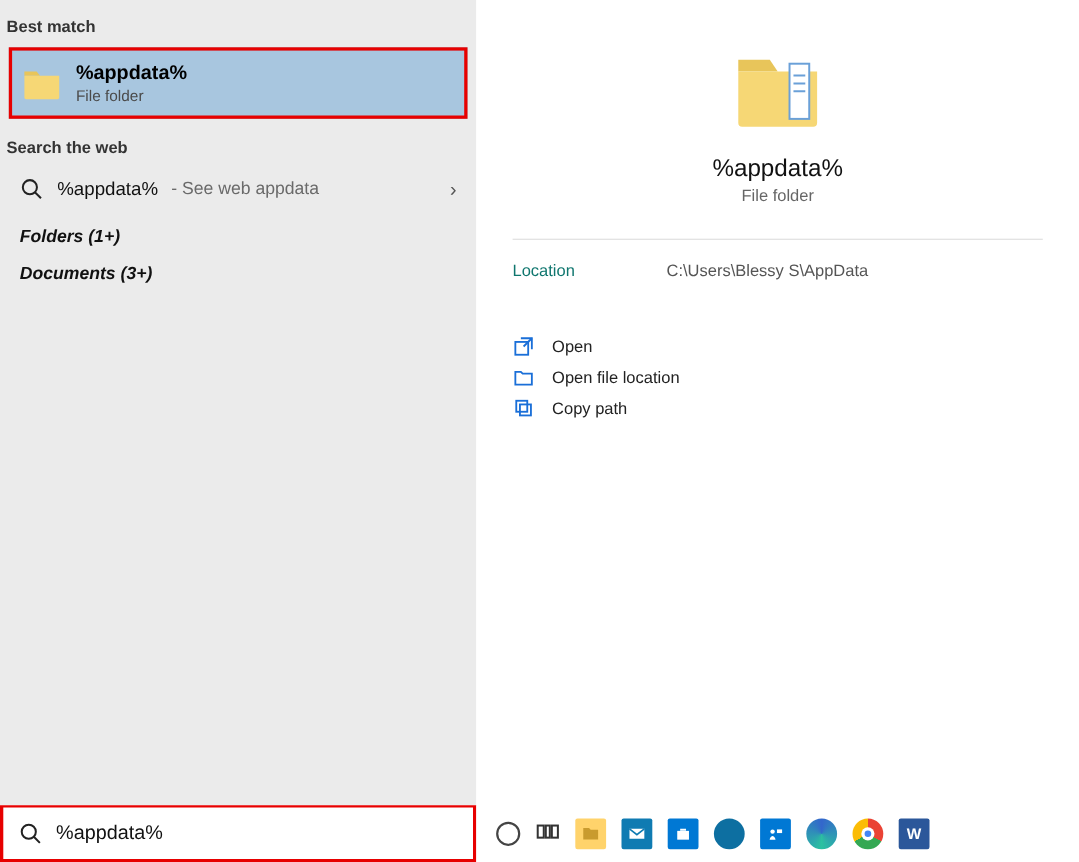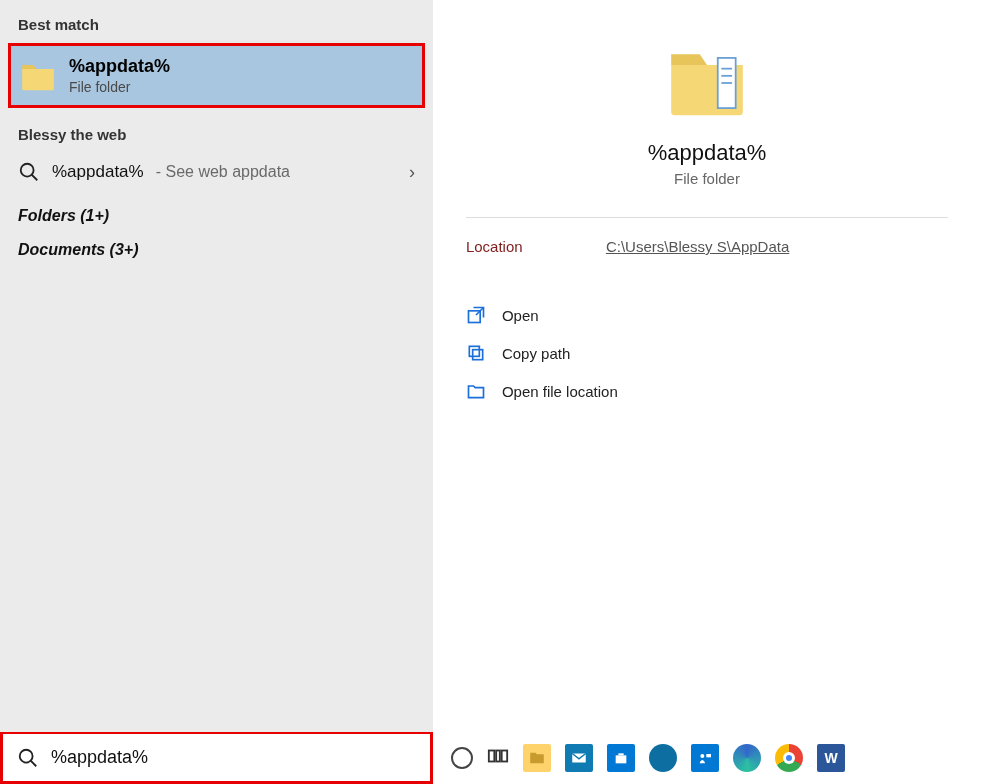--- a/index.html
+++ b/index.html
@@ -2,21 +2,21 @@
 <html><head>
 <meta charset="utf-8">
 <style>
   * { box-sizing: border-box; margin: 0; padding: 0; font-family: "Segoe UI", Arial, sans-serif; }
   html, body { width: 981px; height: 784px; overflow: hidden; background: #fff; }
 
   .container { display: flex; width: 981px; height: 732px; }
   .left-pane { width: 433px; background: #ebebeb; display: flex; flex-direction: column; padding-top: 8px; }
   .right-pane { flex: 1; background: #fff; display: flex; flex-direction: column; align-items: center; }
 
-  .section-label { font-size: 15px; color: #333; padding: 8px 18px 10px 18px; font-weight: 600; }
+  .section-label { font-size: 15px; color: #333; padding: 8px 18px 10px 6px; font-weight: 600; }
 
   .best-match-item {
     display: flex; align-items: center; margin: 0 8px 10px 8px;
     background: #a8c6df; border: 3px solid #e70000; padding: 10px 8px;
     gap: 12px;
   }
   .folder-icon-box { width: 38px; height: 38px; display:flex; align-items:center; justify-content:center; }
   .bm-text { display: flex; flex-direction: column; }
   .bm-title { font-size: 18px; font-weight: 600; color: #000; }
   .bm-sub { font-size: 14px; color: #4a4a4a; margin-top: 2px; }
@@ -30,24 +30,24 @@
   .cat-row { font-size: 16px; color:#111; padding: 8px 18px; font-weight:600;font-style:italic; }
 
   
   .preview-top { padding-top: 40px; display:flex; flex-direction:column; align-items:center; }
   .big-folder { width: 86px; height: 86px; }
   .preview-title { font-size: 22px; color:#111; margin-top: 14px; }
   .preview-sub { font-size: 15px; color:#666; margin-top: 4px; }
   .preview-divider { width: 88%; height:1px; background:#ddd; margin-top: 30px; }
 
   .meta-row { display:flex; align-items:center; width:88%; margin-top: 20px; font-size:15px; }
-  .meta-label { color:#7f1d1d; width: 140px; }
-  .meta-link { color:#555; text-decoration: underline; }
-
-  .actions { width:88%; margin-top: 50px; display:flex; flex-direction:column; gap: 18px; }
+  .meta-label { color:#0f766e; width: 140px; }
+  .meta-link { color:#555; }
+
+  .actions { width:88%; margin-top: 50px; display:flex; flex-direction:column; gap: 8px; }
   .action-row { display:flex; align-items:center; gap: 16px; font-size:15px; color:#222; }
   .action-icon { width: 20px; height: 20px; color:#1a6fd8; flex-shrink:0; }
 
   
   .bottom-area { height: 52px; width: 981px; display:flex; }
   .search-box {
     width: 433px; border: 3px solid #e70000; border-top-width:2px;
     display:flex; align-items:center; padding: 0 14px; gap: 12px;
     background:#fff;
   }
@@ -87,21 +87,21 @@
             <path class="folder-tab" d="M4 10h14l4 5H4z"></path>
             <path class="folder-svg" d="M4 15h40v25a2 2 0 0 1-2 2H6a2 2 0 0 1-2-2z"></path>
           </svg>
       </div>
       <div class="bm-text">
         <div class="bm-title">%appdata%</div>
         <div class="bm-sub">File folder</div>
       </div>
     </div>
 
-    <div class="section-label">Blessy the web</div>
+    <div class="section-label">Search the web</div>
 
     <div class="web-row">
       <svg class="mag" viewBox="0 0 24 24" fill="none" stroke="#222" stroke-width="2">
           <circle cx="10" cy="10" r="7"></circle>
           <line x1="15" y1="15" x2="21" y2="21"></line>
         </svg>
       <span class="web-text">%appdata%</span>
       <span class="web-suffix"> - See web appdata</span>
       <span class="chev">›</span>
     </div>
@@ -134,30 +134,30 @@
       <div class="action-row">
         <svg class="action-icon" viewBox="0 0 24 24" fill="none" stroke="currentColor" stroke-width="2">
             <rect x="3" y="7" width="14" height="14"></rect>
             <path d="M9 3h12v12"></path>
             <path d="M21 3l-9 9"></path>
           </svg>
         <span>Open</span>
       </div>
       <div class="action-row">
         <svg class="action-icon" viewBox="0 0 24 24" fill="none" stroke="currentColor" stroke-width="2">
+            <path d="M3 6h6l2 2h10v12H3z"></path>
+          </svg>
+        <span>Open file location</span>
+      </div>
+      <div class="action-row">
+        <svg class="action-icon" viewBox="0 0 24 24" fill="none" stroke="currentColor" stroke-width="2">
             <rect x="8" y="8" width="12" height="12"></rect>
             <rect x="4" y="4" width="12" height="12"></rect>
           </svg>
         <span>Copy path</span>
-      </div>
-      <div class="action-row">
-        <svg class="action-icon" viewBox="0 0 24 24" fill="none" stroke="currentColor" stroke-width="2">
-            <path d="M3 6h6l2 2h10v12H3z"></path>
-          </svg>
-        <span>Open file location</span>
       </div>
     </div>
   </div>
 </div>
 
 <div class="bottom-area">
   <div class="search-box">
     <svg class="mag" viewBox="0 0 24 24" fill="none" stroke="#222" stroke-width="2">
         <circle cx="10" cy="10" r="7"></circle>
         <line x1="15" y1="15" x2="21" y2="21"></line>

